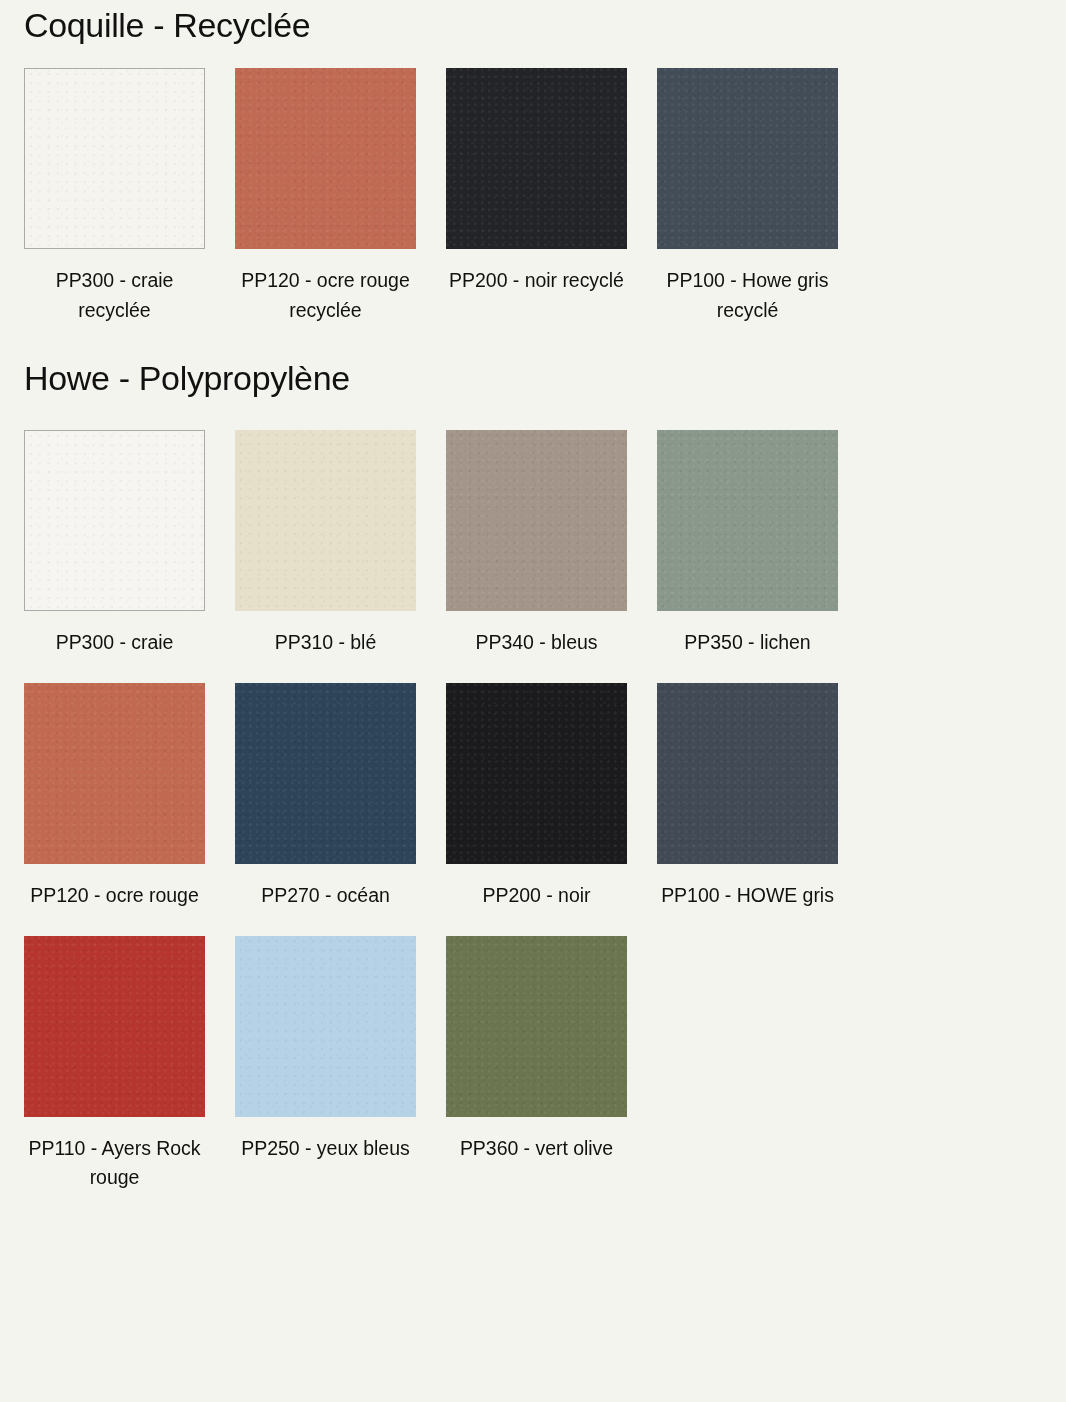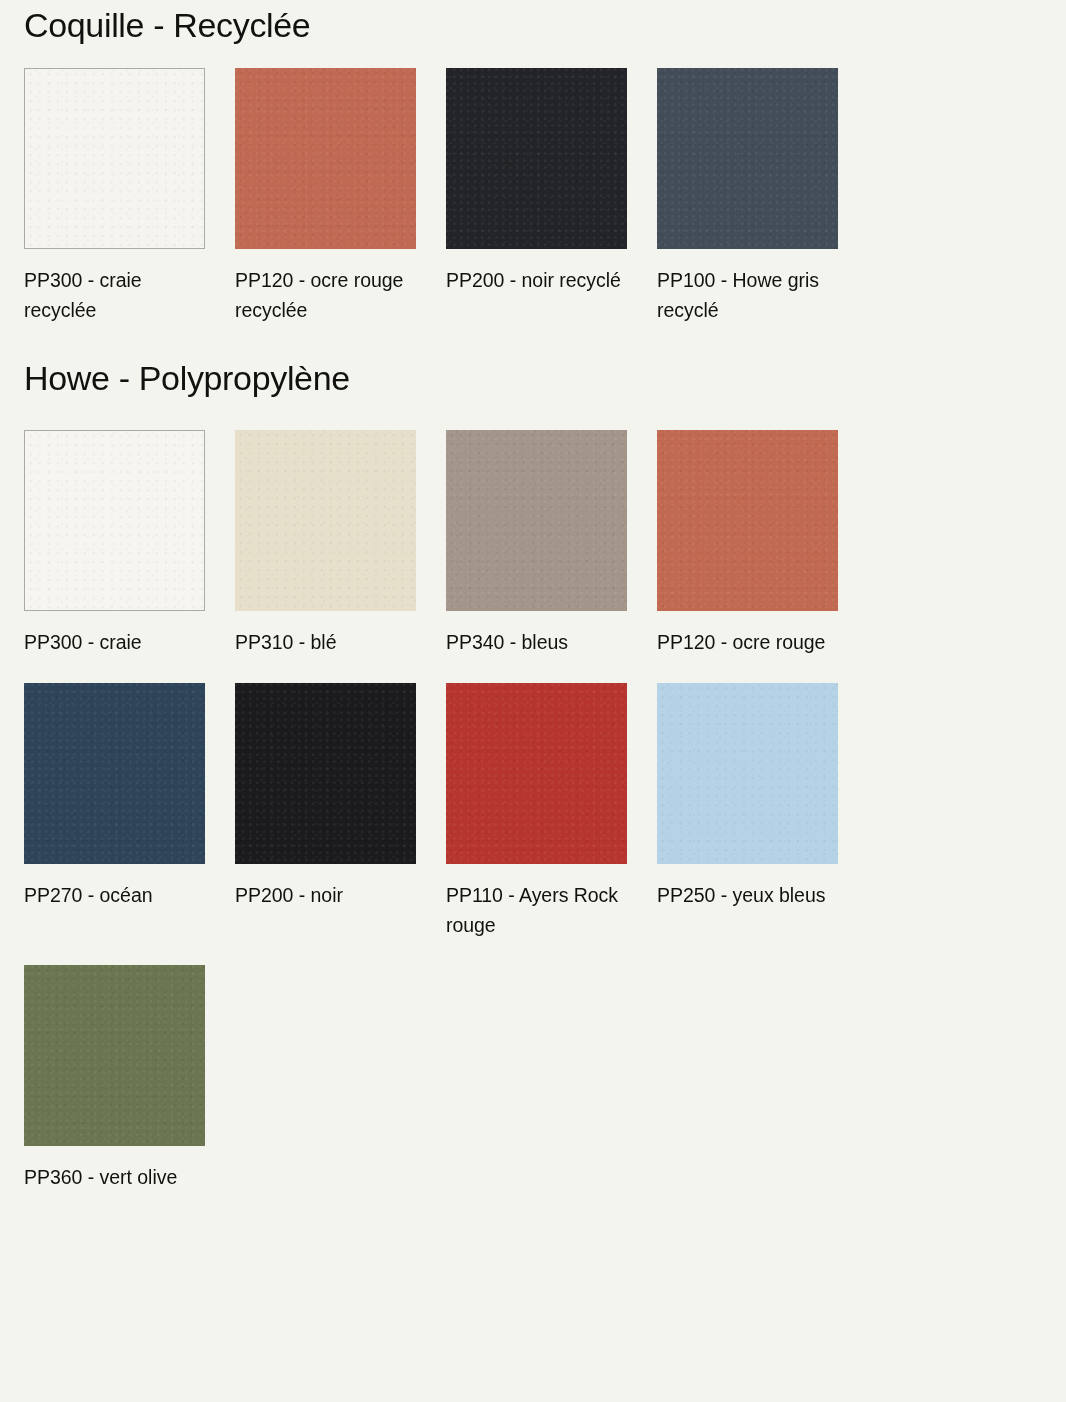--- a/index.html
+++ b/index.html
@@ -87,20 +87,21 @@
     opacity: 0.35;
   }
 
   .swatch-label {
     margin-top: 17px;
     font-size: 19.5px;
     line-height: 1.52;
     letter-spacing: -0.002em;
     color: #12110f;
     max-width: 181px;
+    text-align: center;
   }
 
   .section-recycled { padding-bottom: 34px; }
   .section-pp .swatch-grid { margin-top: 32px; }
 </style>
 </head>
 <body>
 
 <div class="page">
 
@@ -135,30 +136,38 @@
         </div>
         <div class="swatch-cell">
           <div class="swatch-chip light" style="background-color: rgb(230, 223, 202);"></div>
           <div class="swatch-label">PP310 - blé</div>
         </div>
         <div class="swatch-cell">
           <div class="swatch-chip" style="background-color: rgb(163, 149, 138);"></div>
           <div class="swatch-label">PP340 - bleus</div>
         </div>
         <div class="swatch-cell">
+          <div class="swatch-chip" style="background-color: rgb(138, 152, 139);"></div>
+          <div class="swatch-label">PP350 - lichen</div>
+        </div>
+        <div class="swatch-cell">
           <div class="swatch-chip" style="background-color: rgb(194, 106, 81);"></div>
           <div class="swatch-label">PP120 - ocre rouge</div>
         </div>
         <div class="swatch-cell">
           <div class="swatch-chip" style="background-color: rgb(45, 68, 89);"></div>
           <div class="swatch-label">PP270 - océan</div>
         </div>
         <div class="swatch-cell">
           <div class="swatch-chip" style="background-color: rgb(27, 27, 29);"></div>
           <div class="swatch-label">PP200 - noir</div>
+        </div>
+        <div class="swatch-cell">
+          <div class="swatch-chip" style="background-color: rgb(65, 74, 85);"></div>
+          <div class="swatch-label">PP100 - HOWE gris</div>
         </div>
         <div class="swatch-cell">
           <div class="swatch-chip" style="background-color: rgb(183, 53, 47);"></div>
           <div class="swatch-label">PP110 - Ayers Rock rouge</div>
         </div>
         <div class="swatch-cell">
           <div class="swatch-chip light" style="background-color: rgb(181, 210, 230);"></div>
           <div class="swatch-label">PP250 - yeux bleus</div>
         </div>
         <div class="swatch-cell">

